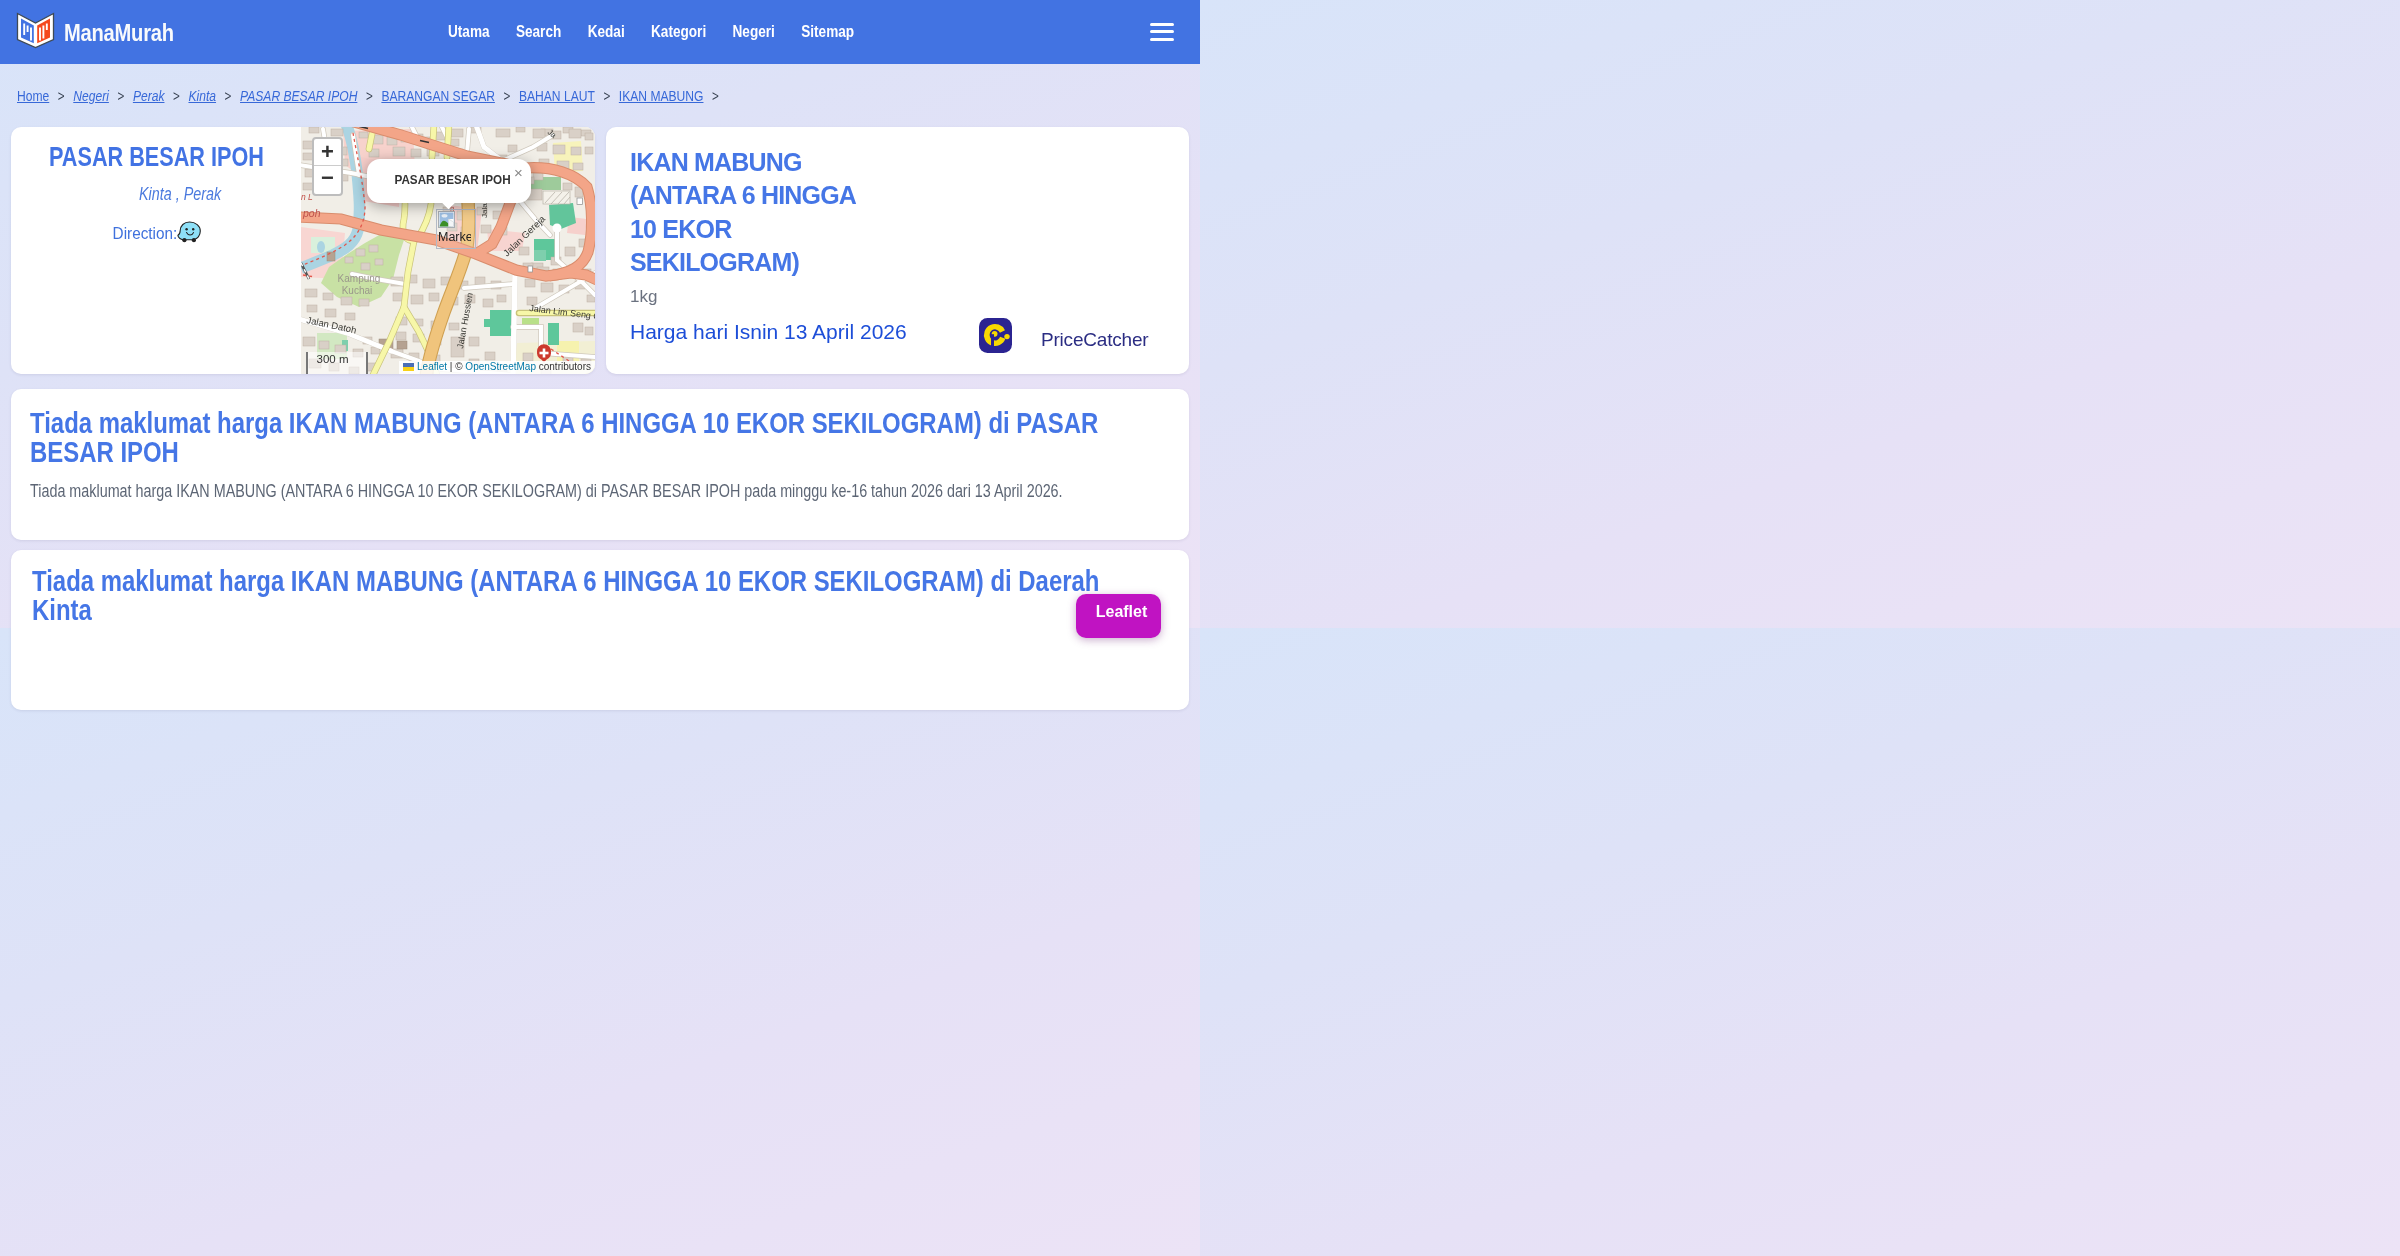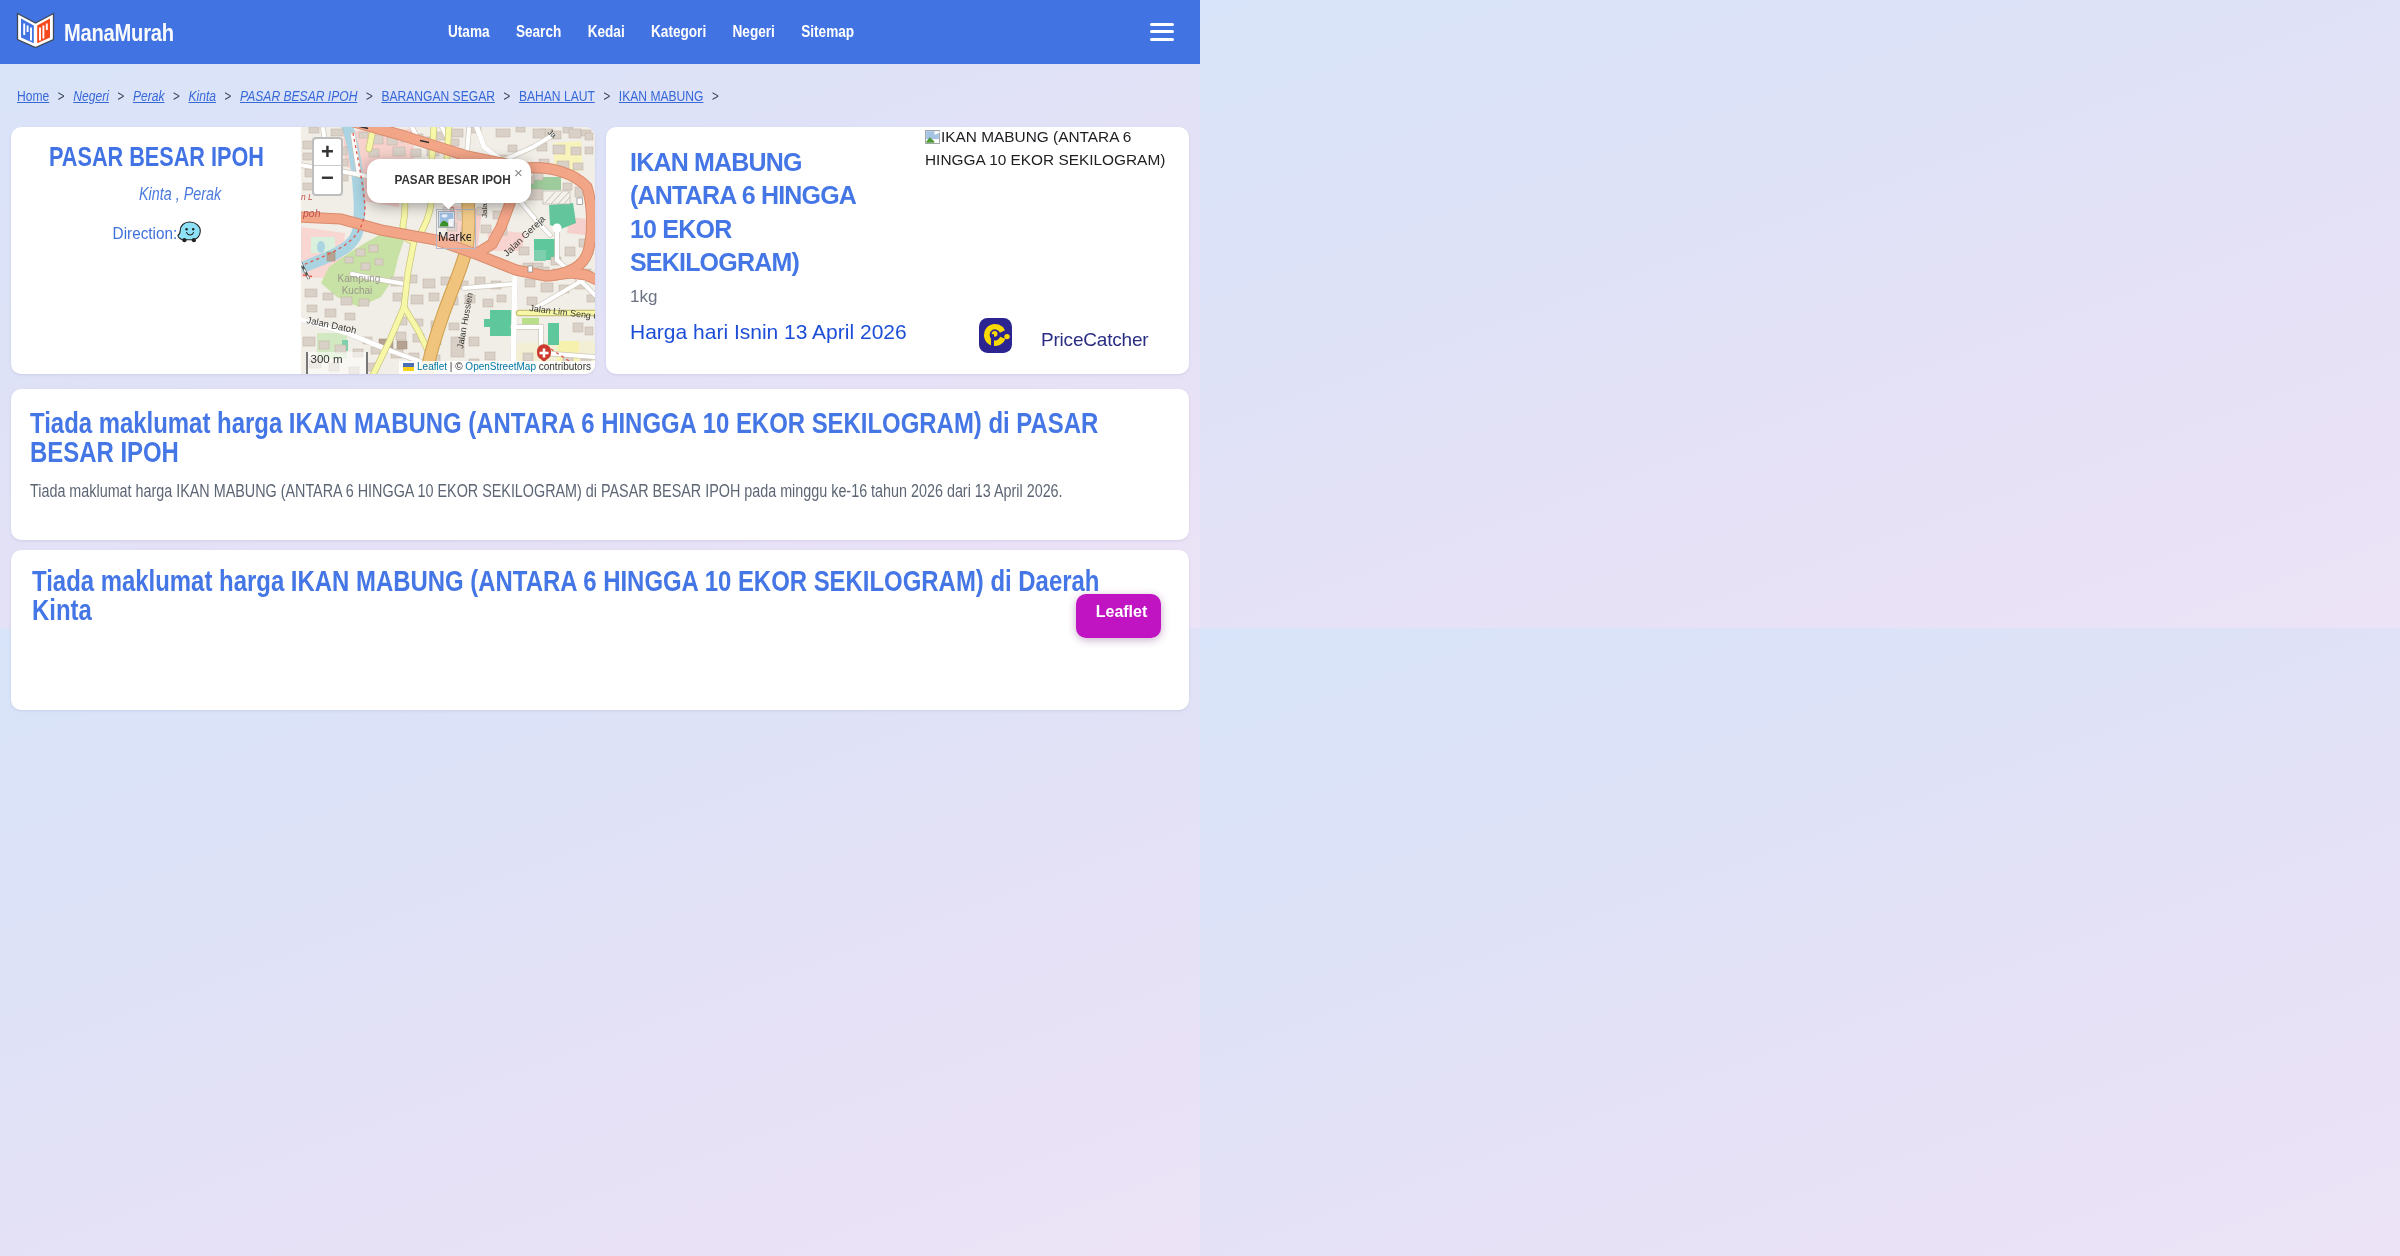--- a/index.html
+++ b/index.html
@@ -420,40 +420,33 @@
           <path d="M10.5 8 l5 3 v4.5 h-5 Z" fill="#f4f6f8" stroke="#c3c8cd" stroke-width="0.5"></path>
         </svg>
     <div style="position:absolute;left:1px;top:20px;font-size:12.5px;color:#222;white-space:nowrap;width:33px;overflow:hidden;">Marker</div>
   </div>
 
   <div style="position:absolute;left:65.5px;top:32.5px;width:164px;height:43.5px;background:#fff;border-radius:13px;box-shadow:0 3px 14px rgba(0,0,0,0.35);"></div>
   <div style="position:absolute;left:142px;top:69px;width:11px;height:11px;background:#fff;transform:rotate(45deg);"></div>
   <div style="position:absolute;left:72px;top:45px;width:160px;text-align:center;font-size:13px;font-weight:700;color:#333;"><span style="display:inline-block;transform:scaleX(0.9);">PASAR BESAR IPOH</span></div>
   <div style="position:absolute;left:213px;top:37px;font-size:15px;color:#888;">×</div>
 
-  <div style="position:absolute;left:4.5px;top:225px;width:62px;height:32px;background:rgba(255,255,255,0.55);border:2px solid #777;border-top:none;font-size:11.5px;color:#333;line-height:15px;padding-left:3px;">300 m</div>
+  <div style="position:absolute;left:4.5px;top:225px;width:62px;height:32px;background:rgba(255,255,255,0.55);border:2px solid #777;border-top:none;font-size:11.5px;color:#333;line-height:15px;padding-left:9px;">300 m</div>
 
   <div style="position:absolute;right:0;bottom:0;background:rgba(255,255,255,0.85);font-size:10px;color:#333;padding:0 4px 2px 4px;white-space:nowrap;">
     <span style="display:inline-block;width:11px;height:8px;vertical-align:-0.5px;"><span style="display:block;height:4px;background:#4a6fb5;"></span><span style="display:block;height:4px;background:#f7d117;"></span></span>
     <span style="color:#0078A8;">Leaflet</span> | © <span style="color:#0078A8;">OpenStreetMap</span> contributors
   </div>
   </div>
 </div>
 
 <div class="card cardR">
   <div class="rh1">IKAN MABUNG<br>(ANTARA 6 HINGGA<br>10 EKOR<br>SEKILOGRAM)</div>
   <div class="rkg">1kg</div>
   <div class="rdate">Harga hari Isnin 13 April 2026</div>
-  <div class="altbox"><svg class="brkic" width="15" height="14" viewBox="0 0 15 14">
-        <rect x="0.5" y="0.5" width="14" height="13" fill="#fff" stroke="#a0a5ab"></rect>
-        <rect x="1.2" y="1.2" width="12.6" height="8" fill="#a4c2e2"></rect>
-        <path d="M9 1.2 l2.5 2.8 3.3-1.6 V1.2 Z" fill="#fff"></path>
-        <path d="M1.2 11.8 l3.5-4.5 4.5 4 v1.5 H1.2 Z" fill="#4f9a37"></path>
-        <ellipse cx="10.5" cy="3.6" rx="1.5" ry="1" fill="#fff"></ellipse>
-      </svg>IKAN MABUNG (ANTARA 6<br>HINGGA 10 EKOR SEKILOGRAM)</div>
   <svg class="pclogo" width="33" height="35" viewBox="0 0 33 35">
     <rect x="0" y="0" width="33" height="35" rx="8.5" fill="#2b2491"></rect>
     <circle cx="16" cy="17" r="8.25" fill="none" stroke="#f8d900" stroke-width="5.6" stroke-dasharray="45 6.8" transform="rotate(20 16 17)"></circle>
     <circle cx="15.6" cy="16.2" r="4.6" fill="#2b2491"></circle>
     <circle cx="15.6" cy="15.8" r="2.9" fill="#f8d900"></circle>
     <rect x="12" y="16.2" width="3" height="13" fill="#2b2491"></rect>
     <circle cx="28" cy="18.6" r="2.7" fill="#f8d900"></circle>
   </svg>
   <div class="pctext"><b>Price</b>Catcher</div>
 </div>

